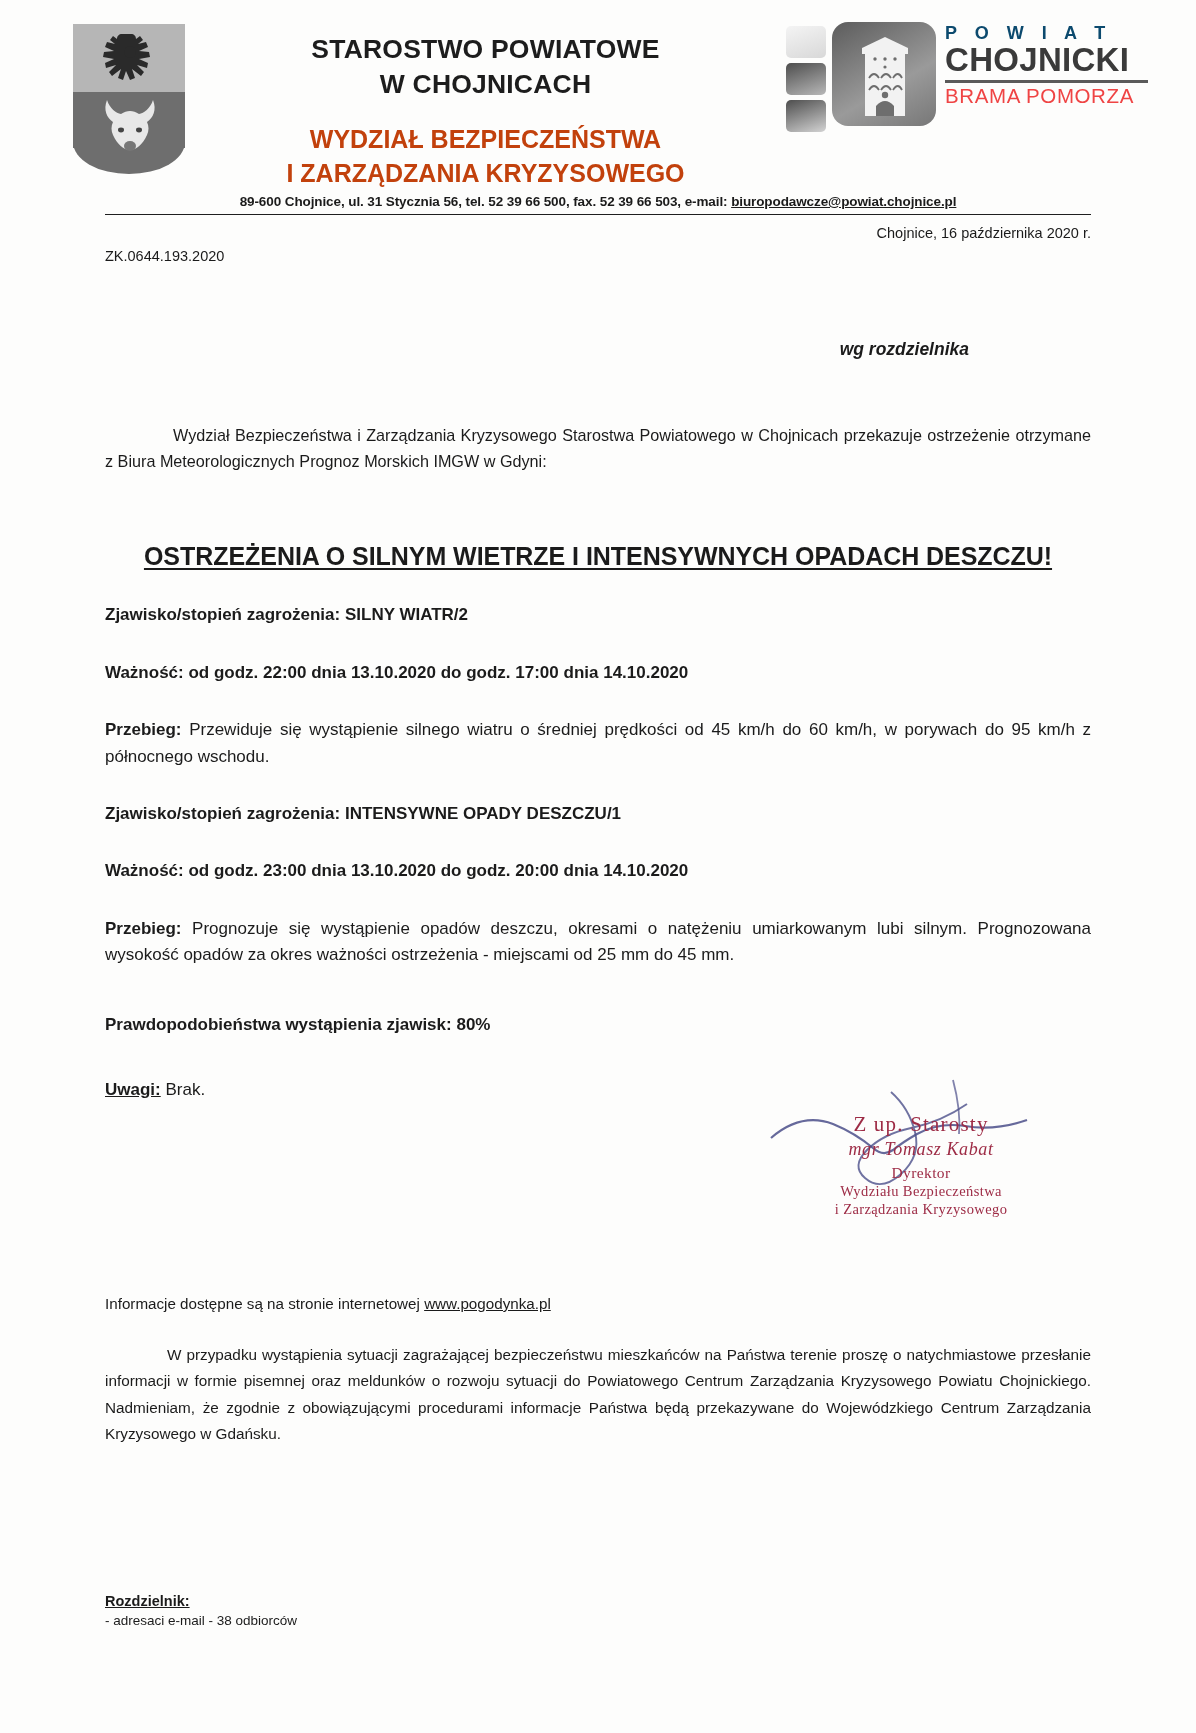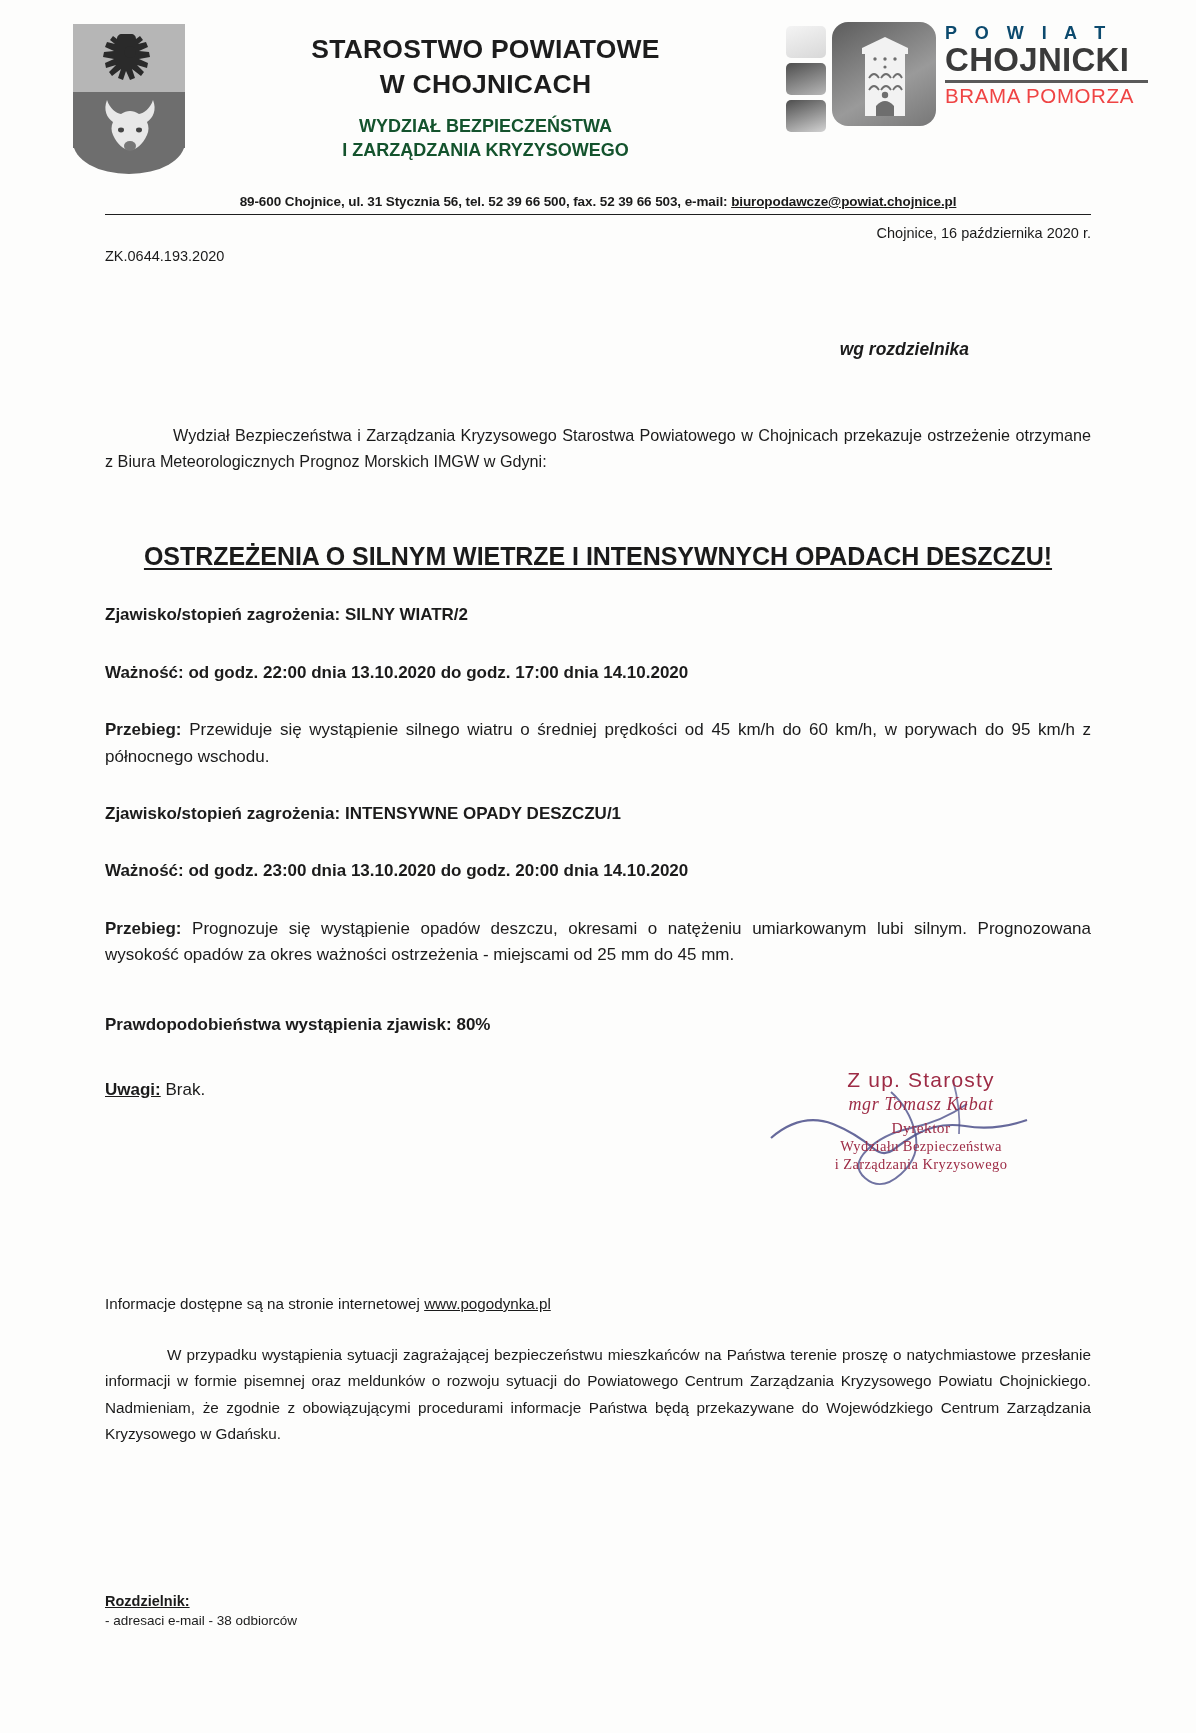--- a/index.html
+++ b/index.html
@@ -84,25 +84,25 @@
     padding-right: 10px;
   }
   .org-name {
     font-size: 26.5px;
     font-weight: bold;
     letter-spacing: 0.2px;
     line-height: 1.32;
     color: #1d1d1d;
   }
   .dept-name {
-    margin-top: 12px;
-    font-size: 18px;
+    margin-top: 20px;
+    font-size: 25px;
     font-weight: bold;
     line-height: 1.36;
-    color: #14532d;
+    color: #c2410c;
   }
 
   .brandmark {
     flex: 0 0 350px;
     width: 350px;
     margin-top: 8px;
     display: flex;
     align-items: flex-start;
   }
   .brand-tiles {
@@ -243,21 +243,22 @@
     top: 1068px;
     width: 330px;
     text-align: center;
     color: #9d2b45;
     font-family: "Liberation Serif", serif;
     pointer-events: none;
   }
   .sig-line1 {
     font-size: 21px;
     letter-spacing: 1.2px;
-    font-family: Liberation Sans, sans-serif;
+    font-family: Liberation Serif, serif;
+    margin-top: 44px;
   }
   .sig-line2 {
     font-size: 18px;
     letter-spacing: 0.6px;
     font-style: italic;
     margin-top: 2px;
   }
   .sig-role { font-size: 15.5px; margin-top: 4px; letter-spacing: 0.4px; }
   .sig-dept { font-size: 14.5px; margin-top: 1px; letter-spacing: 0.4px; }
   .sig-dept2 { font-size: 14.5px; margin-top: 1px; letter-spacing: 0.4px; }

